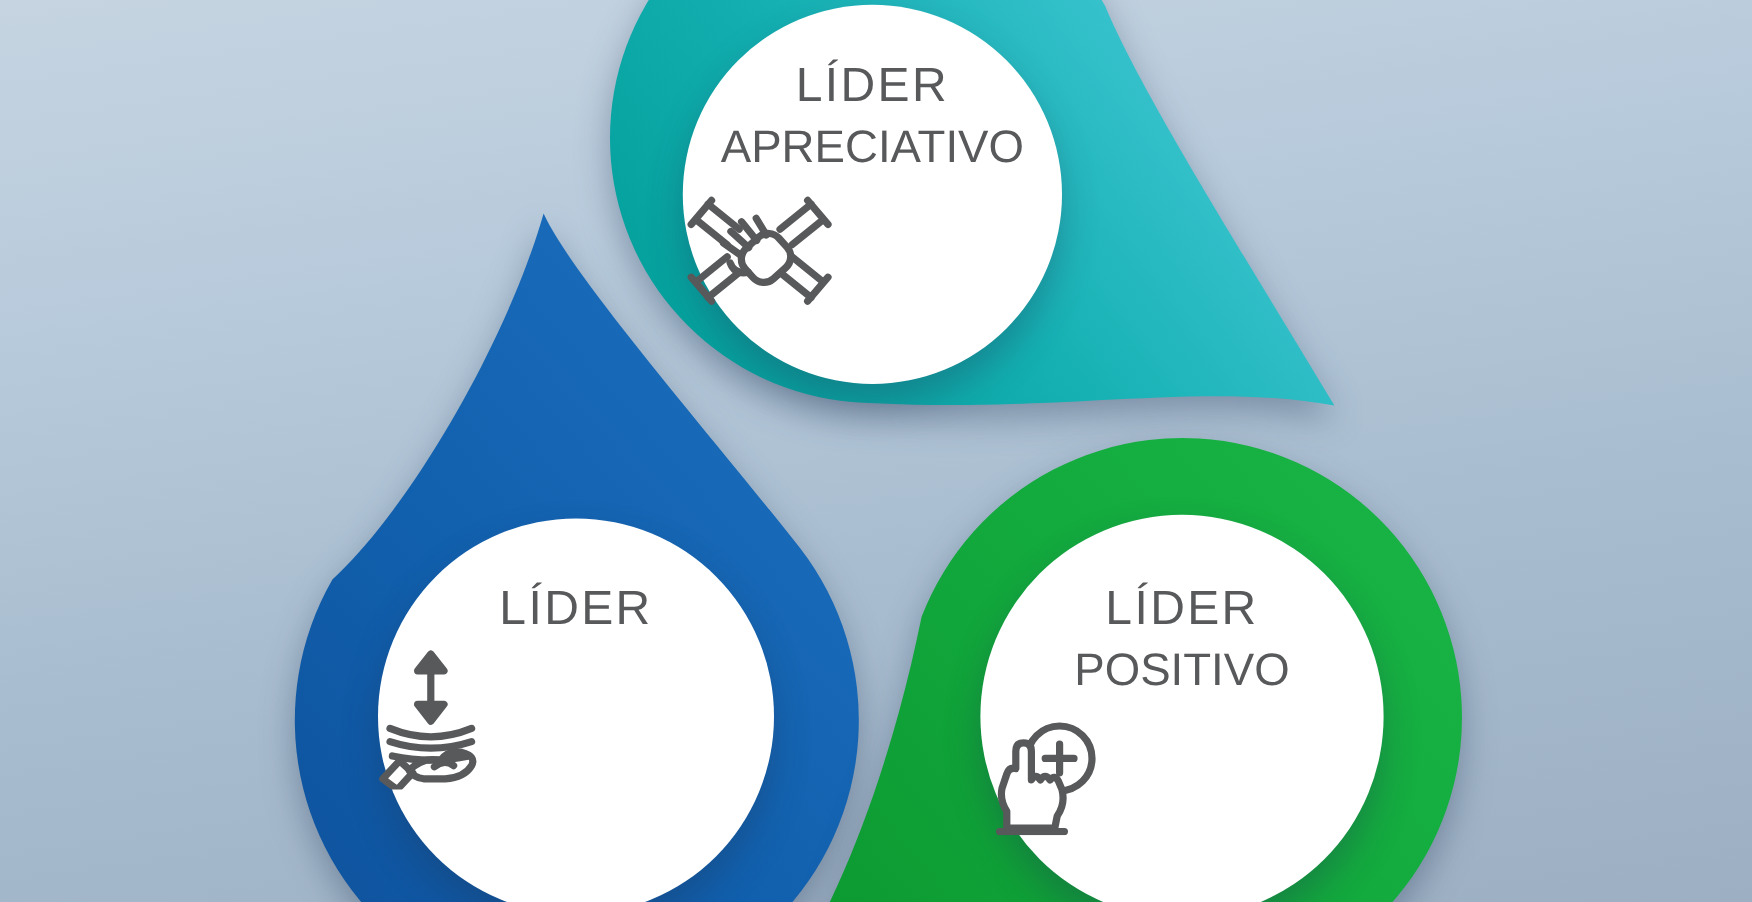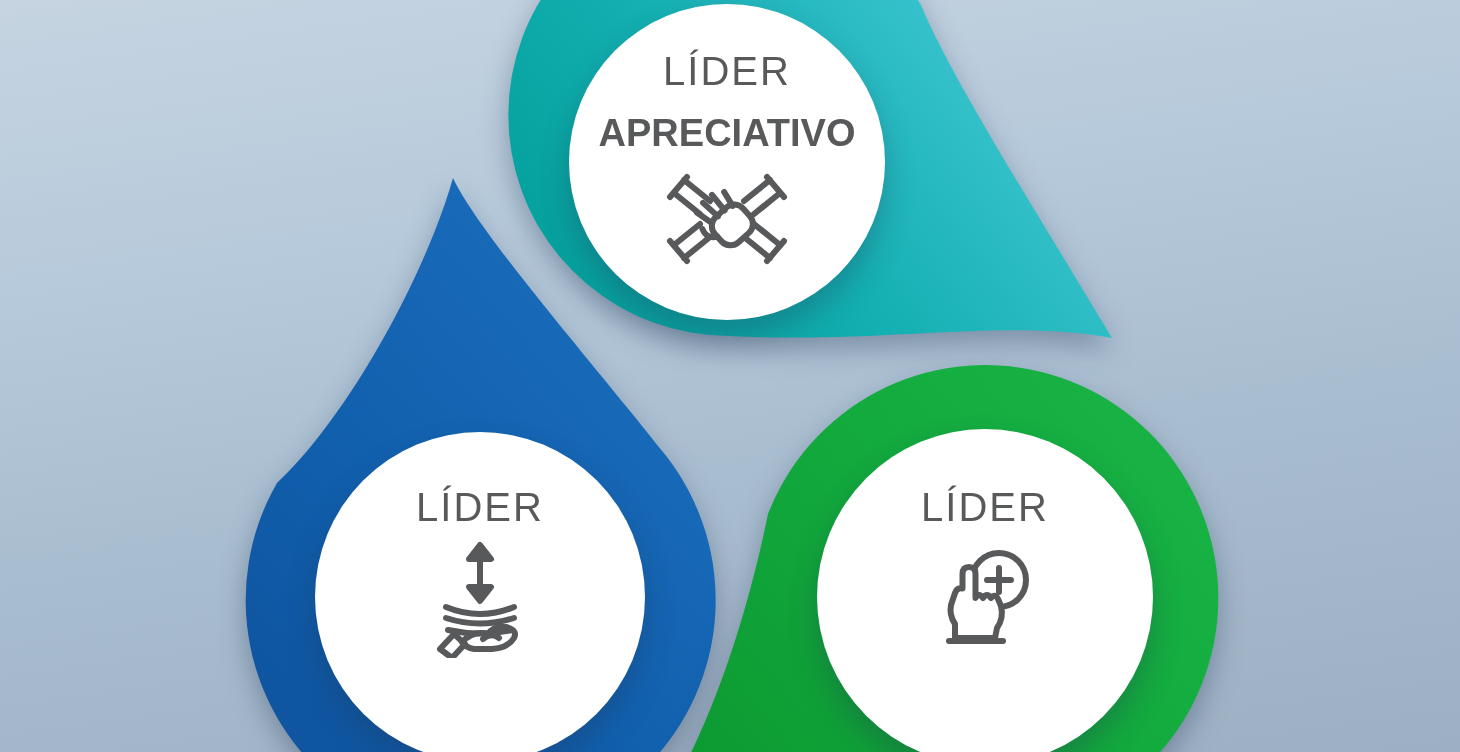--- a/index.html
+++ b/index.html
@@ -8,31 +8,31 @@
     width:1460px;height:752px;
     overflow:hidden;
     background:linear-gradient(172deg,#c6d4e1 0%, #b7cadb 30%, #a9bdd0 60%, #9db0c3 100%);
     font-family:"Liberation Sans", sans-serif;
   }
   .drops-canvas{position:absolute;left:0;top:0;width:1460px;height:752px;display:block;}
   .drop{filter:drop-shadow(0px 12px 14px rgba(30,50,80,0.35));}
   .bubble{
     position:absolute;border-radius:50%;background:#ffffff;
     box-shadow:0 16px 30px rgba(30,50,80,0.30);
-    display:flex;flex-direction:column;align-items:center;
+    display:flex;flex-direction:column;
     text-align:center;box-sizing:border-box;
   }
   .bubble-apreciativo{left:569px;top:4px;width:316px;height:316px;padding-top:46px;}
   .bubble-resiliente{left:315px;top:432px;width:330px;height:330px;padding-top:54px;}
   .bubble-positivo{left:817px;top:429px;width:336px;height:336px;padding-top:57px;}
   .label-light{
     font-size:40px;font-weight:400;color:#58595b;letter-spacing:2px;line-height:42px;
   }
   .label-bold{
-    font-size:38px;font-weight:700;color:#58595b;letter-spacing:0px;line-height:42px;margin-top:20px;
+    font-size:38px;font-weight:400;color:#58595b;letter-spacing:0px;line-height:42px;margin-top:10px;
   }
   .bubble-resiliente .label-bold{font-size:37px;}
   .icon{margin-top:18px;}
   .bubble-resiliente .icon{margin-top:12px;}
   .lineart{stroke:#58595b;fill:none;stroke-linecap:round;stroke-linejoin:round;}
 </style>
 </head>
 <body>
 
 <div class="stage">
@@ -98,20 +98,21 @@
 
         <path d="M4 109 L18 94 L29 104 L16 118 Z"></path>
         <path d="M26 102 Q38 90 52 94 Q58 85 70 87 Q82 90 78 98 Q72 108 56 109 L38 109 Q30 108 26 102 Z"></path>
         <path d="M47 99 Q55 92 63 98"></path>
       </g>
     </svg>
   </div>
 
   <div class="bubble bubble-positivo">
     <div class="label-light">LÍDER</div>
+    <div class="label-bold">POSITIVO</div>
     <svg class="icon" width="104" height="98" viewBox="0 0 104 98" aria-hidden="true">
       <g class="lineart" stroke-width="6">
 
         <circle cx="66" cy="34" r="27"></circle>
         <path d="M66 22 L66 46 M54 34 L78 34"></path>
 
         <path fill="#ffffff" d="M22 92 L22 78 Q16 69 18 59 L22 47 Q24 41 29.5 42.5 L29.5 28 Q29.5 21 36 21 Q42.5 21 42.5 28 L42.5 52 Q46 46 50 52 Q54 46 58 52 Q62 47 65 53 L68 60 Q71 72 64 82 L62 92 Z"></path>
         <path d="M16 95 L70 95"></path>
       </g>
     </svg>

